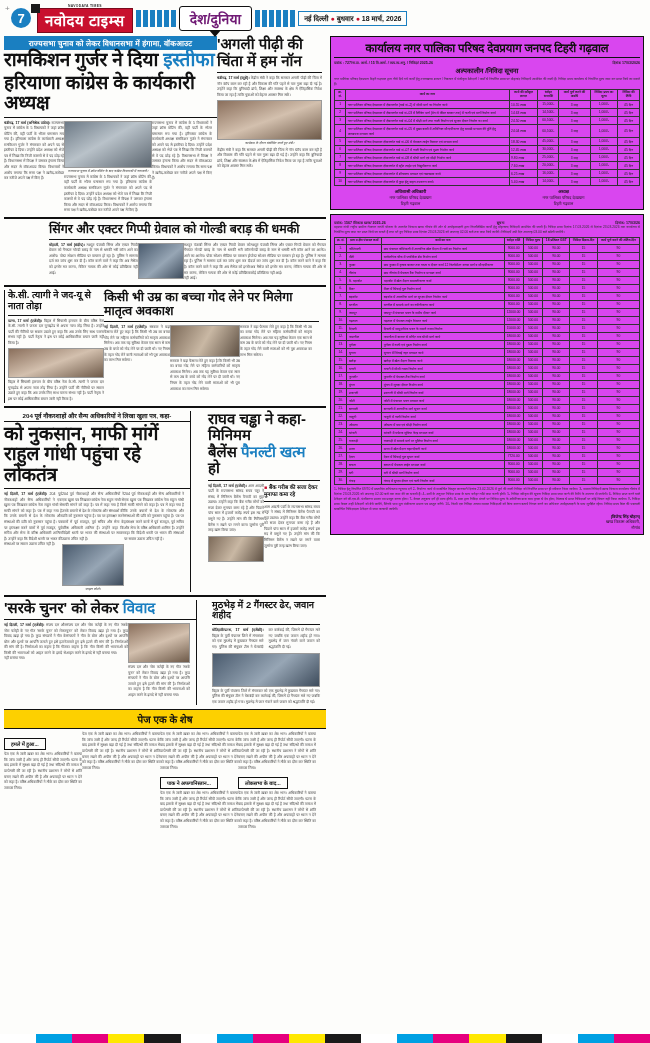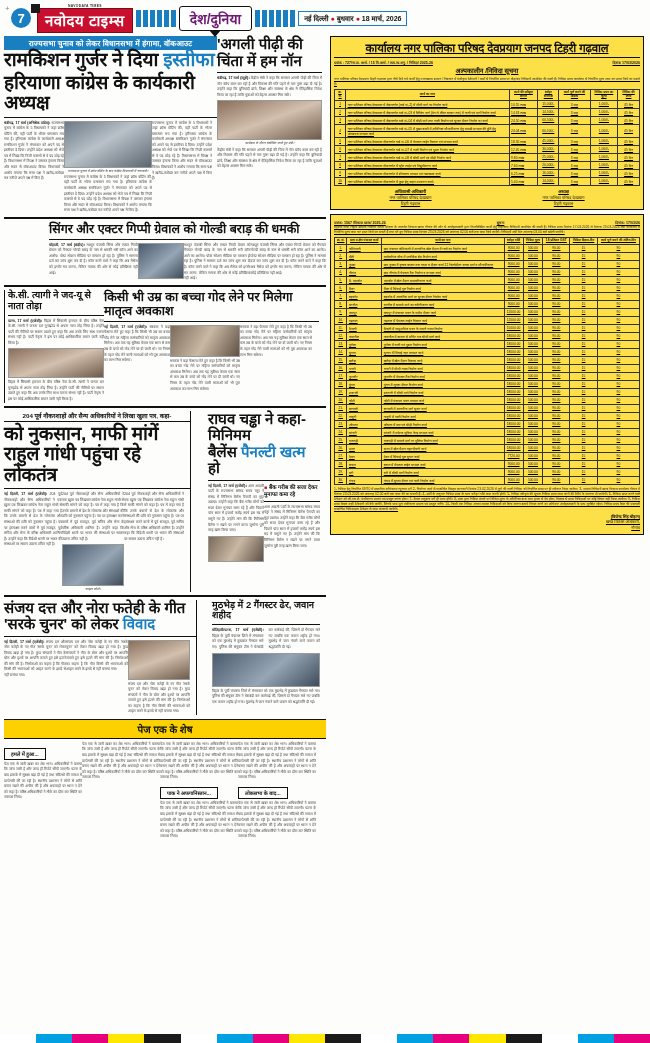--- a/index.html
+++ b/index.html
@@ -91,21 +91,21 @@
   .yellow-banner {
     background: #fdd000; color: #111; font-weight: bold; font-size: 10px;
     text-align: center; padding: 2px; border-top: 1px solid #111; border-bottom: 1px solid #111;
   }
   .sub-head {
     display: inline-block; border: 1px solid #111; font-size: 5.2px; font-weight: bold;
     padding: 1px 6px; margin-bottom: 2px; color: #111;
   }
 
   
-  .notice { border: 1.2px solid #111; padding: 3px; margin-bottom: 4px; background: #fde047; text-decoration: underline; }
+  .notice { border: 1.2px solid #111; padding: 3px; margin-bottom: 4px; background: #d946ef; }
   .notice-title {
     text-align: center; font-weight: bold; font-size: 11.5px; color: #111;
     border-bottom: 1.2px solid #111; padding-bottom: 2px; letter-spacing: -.2px;
   }
   .notice-title.big { font-size: 13px; }
   .notice-meta { display: flex; justify-content: space-between; font-size: 3.6px; color: #222; margin-top: 2px; font-weight: bold; }
   .notice-sub { text-align: center; font-size: 6.5px; font-weight: bold; margin: 1px 0 2px; color: #111; }
   .notice-para { font-size: 3.3px; line-height: 1.5; text-align: justify; color: #333; }
   table.ntab { width: 100%; border-collapse: collapse; margin-top: 2px; }
   table.ntab th, table.ntab td {
@@ -311,21 +311,20 @@
               <div class="body-txt">आम आदमी पार्टी के राज्यसभा सांसद राघव चड्ढा ने संसद में मिनिमम बैलेंस पैनल्टी का मुद्दा उठाया। उन्होंने कहा कि बैंक गरीब लोगों को सजा देकर मुनाफा कमा रहे हैं और पिछले पांच साल में हजारों करोड़ रुपये इस मद में वसूले गए हैं। उन्होंने मांग की कि मिनिमम बैलेंस न रखने पर लगने वाला जुर्माना पूरी तरह खत्म किया जाए।</div>
             </div>
           </div>
         </div>
       </div>
 
       <div class="rule-thick"></div>
 
       <div class="flexrow">
         <div style="width:192px">
-          <div class="hl-lg">संजय दत्त और नोरा फतेही के गीत</div>
           <div class="hl-lg">
             <span>'सरके चुनर' को लेकर</span>
             <span class="hl-accent">विवाद</span>
           </div>
           <div class="rule"></div>
           <div class="flexrow">
             <div style="width:62px">
               <div class="body-txt">
                 <span class="byline">नई दिल्ली, 17 मार्च (एजेंसी)।</span>
                 <span>संजय दत्त और नोरा फतेही के नए गीत 'सरके चुनर' को लेकर विवाद खड़ा हो गया है। कुछ संगठनों ने गीत के बोल और दृश्यों पर आपत्ति जताते हुए इसे हटाने की मांग की है। निर्माताओं का कहना है कि गीत किसी की भावनाओं को आहत करने के इरादे से नहीं बनाया गया।</span>

